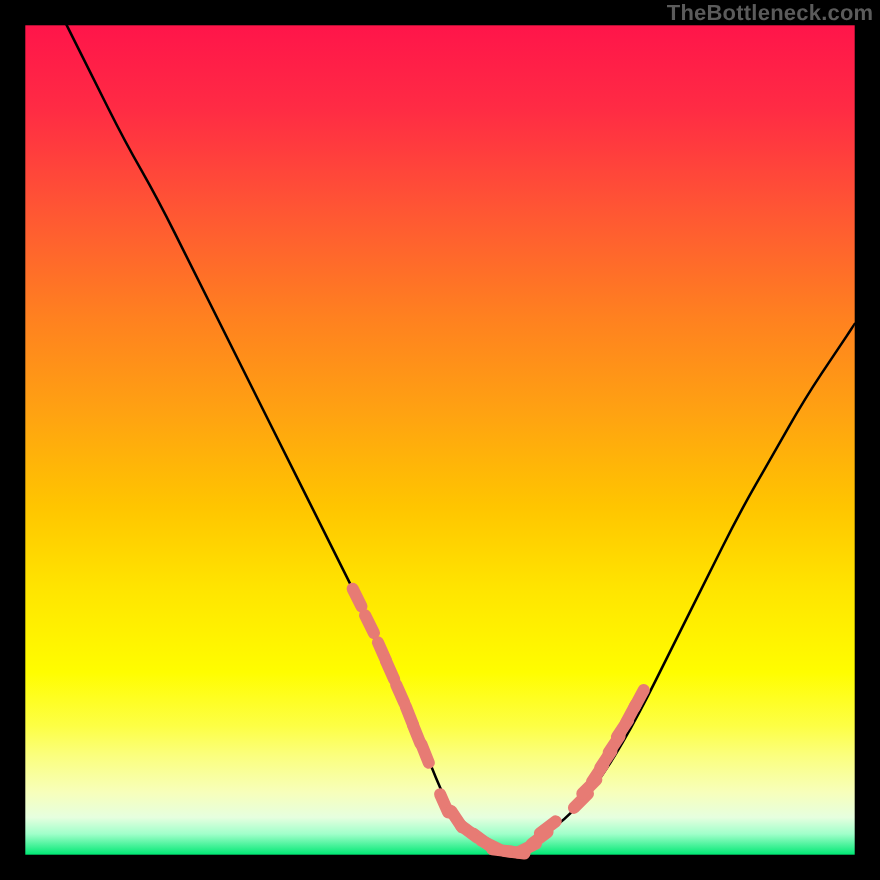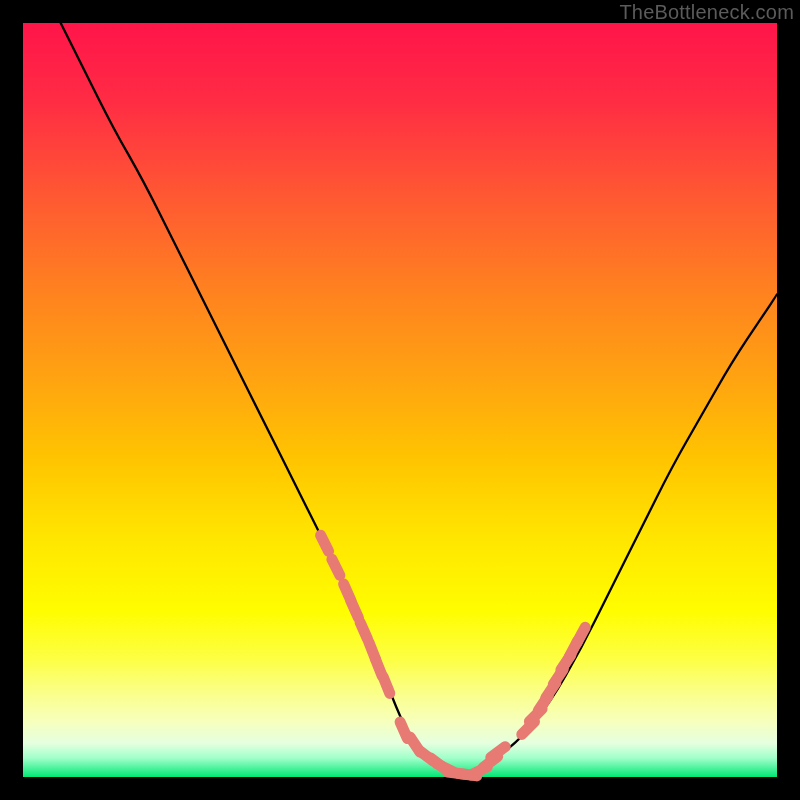--- a/index.html
+++ b/index.html
@@ -48,21 +48,21 @@
     width: 754px;
     height: 754px;
     overflow: visible;
   }
   .watermark {
     position: absolute;
     top: 1px;
     right: 6px;
     color: #5b5b5b;
     font-size: 20px;
-    font-weight: 400;
+    font-weight: 700;
     letter-spacing: 0.2px;
     user-select: none;
     margin-left: 23px;
   }
 </style>
 </head>
 <body>
 
 <div class="stage">
   <div class="watermark">TheBottleneck.com</div>

